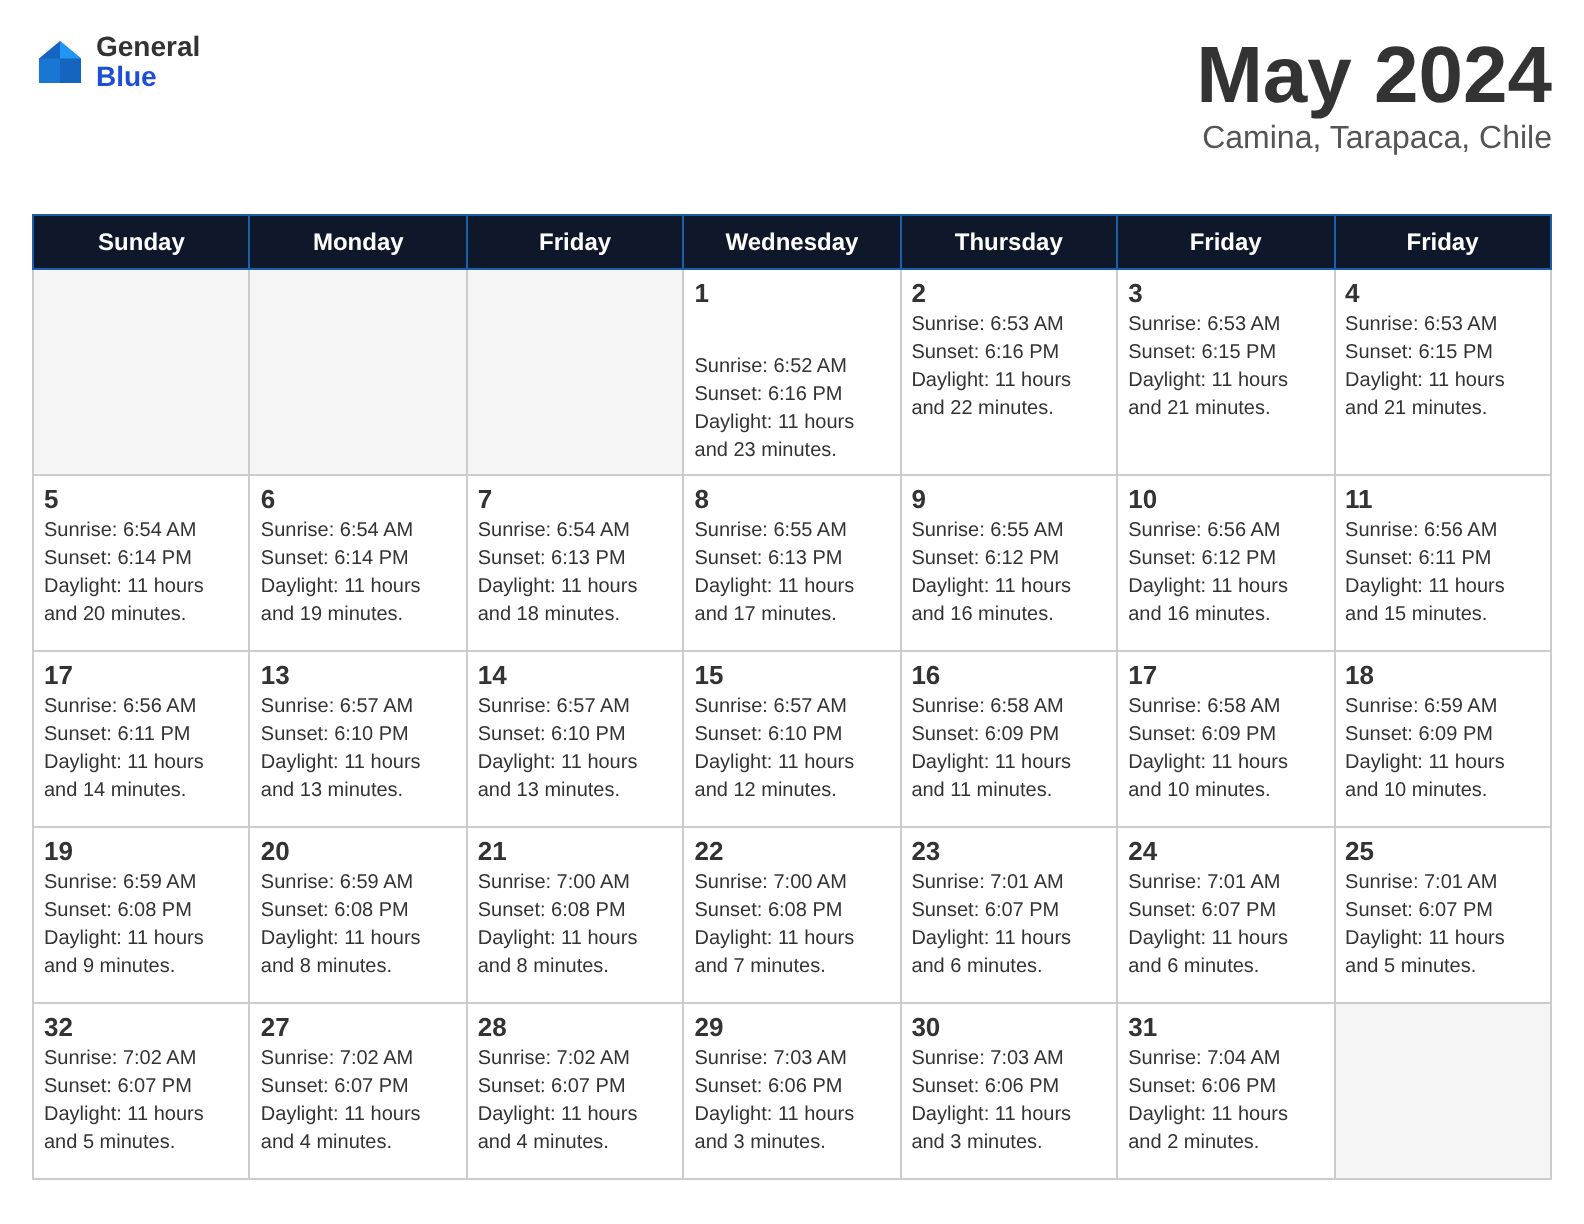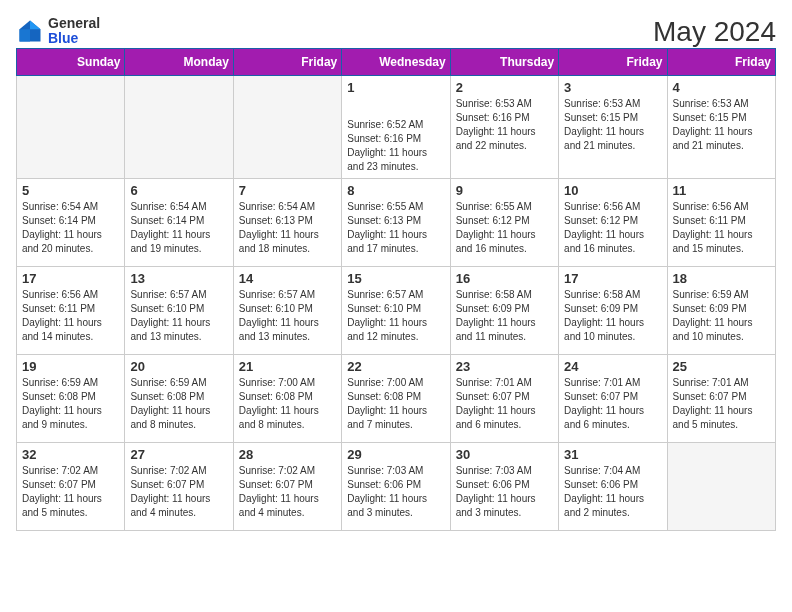--- a/index.html
+++ b/index.html
@@ -7,57 +7,57 @@
       font-family: Arial, sans-serif;
       background: #fff;
       width: 792px;
       min-height: 612px;
       padding: 16px;
     }
     .header {
       display: flex;
       justify-content: space-between;
       align-items: flex-start;
-      margin-bottom: 0;
+      margin-bottom: 28px;
     }
     .logo {
       display: flex;
       align-items: center;
       gap: 4px;
     }
     .logo-general { color: #333; }
     .logo-blue { color: #1d4ed8; }
     .logo-icon {
       width: 28px;
       height: 28px;
     }
     .title-block {
       text-align: right;
     }
     .month-year {
-      font-size: 28px;
-      font-weight: normal;
+      font-size: 40px;
+      font-weight: bold;
       color: #333;
     }
     .location {
       font-size: 16px;
       color: #555;
     }
     table {
       width: 100%;
       border-collapse: collapse;
       table-layout: fixed;
     }
     th {
-      background-color: #a21caf;
+      background-color: #0f172a;
       color: white;
       font-size: 12px;
       font-weight: bold;
       padding: 6px 4px;
-      text-align: right;
+      text-align: center;
       border: 1px solid #1a5fa8;
     }
     td {
       border: 1px solid #ccc;
       vertical-align: top;
       padding: 4px 5px;
       height: 88px;
       font-size: 10.5px;
       color: #333;
       background: #fff;
@@ -95,20 +95,21 @@
     </svg>
     <div>
       <div style="font-size:14px; font-weight:bold; line-height:1.1;">
         <span class="logo-general">General</span><br>
         <span class="logo-blue">Blue</span>
       </div>
     </div>
   </div>
   <div class="title-block">
     <div class="month-year">May 2024</div>
+    <div class="location">Camina, Tarapaca, Chile</div>
   </div>
 </div>
 
 <table>
   <thead>
     <tr>
     <th>Sunday</th>
         <th>Monday</th>
         <th>Friday</th>
         <th>Wednesday</th>

